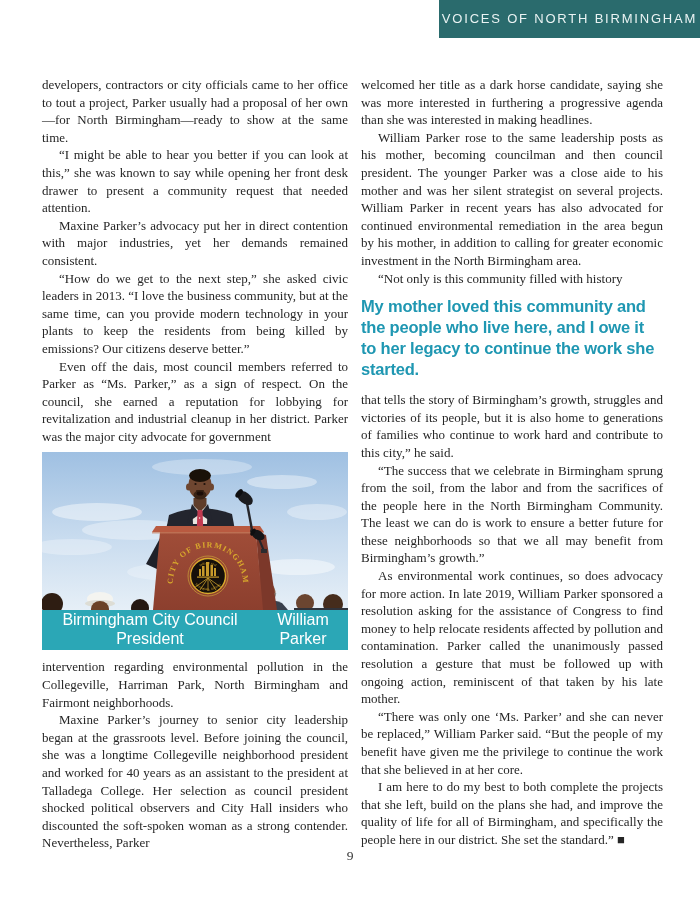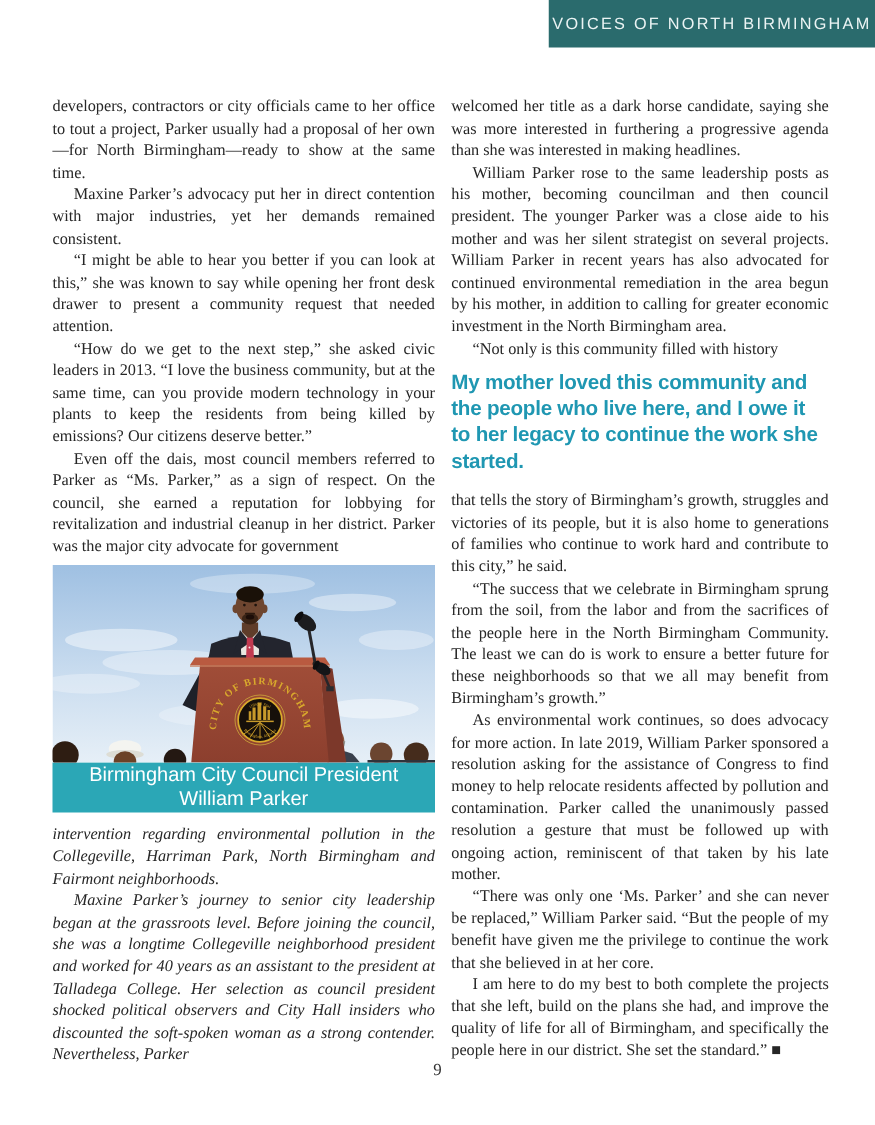--- a/index.html
+++ b/index.html
@@ -21,47 +21,47 @@
     margin:0;text-indent:17px;text-align:justify;
     -webkit-hyphens:auto;hyphens:auto;
   }
   .textblock p:first-child{text-indent:0;}
   
   .figure{margin:7px 0 8px 0;width:306px;}
   .figure svg{display:block;width:306px;height:158px;}
   .caption{
     width:306px;height:40px;background:#2ba7b6;color:#ffffff;
     font-family:"Liberation Sans",sans-serif;font-size:16px;line-height:19px;
-    text-align:center;display:flex;flex-direction:column;justify-content:center;
+    text-align:center;display:flex;flex-direction:row;justify-content:center;
   }
   
   .pull-quote{
     margin:9px 0 11px 0;color:#1f97b2;font-family:Liberation Sans, sans-serif;
     font-weight:bold;font-size:16.5px;line-height:21px;letter-spacing:-0.2px;
     text-align:left;
   }
-  .left-bottom{margin-top:0;font-style:italic;}
+  .left-bottom{margin-top:0;}
   
   .page-number{
     position:absolute;left:0;right:0;top:848px;text-align:center;
     font-size:13.5px;color:#333333;
   }
 </style>
 </head>
 <body>
 
 <div class="page">
 
   <div class="banner" style="background-color: rgb(42, 107, 109);">VOICES OF NORTH BIRMINGHAM</div>
 
   <div class="col col-left">
     <div class="textblock">
         <p>developers, contractors or city officials came to her office to tout a project, Parker usually had a proposal of her own—for North Birmingham—ready to show at the same time.</p>
+        <p>“I might be able to hear you better if you can look at this,” she was known to say while opening her front desk drawer to present a community request that needed attention.</p>
         <p>Maxine Parker’s advocacy put her in direct contention with major industries, yet her demands remained consistent.</p>
-        <p>“I might be able to hear you better if you can look at this,” she was known to say while opening her front desk drawer to present a community request that needed attention.</p>
         <p>“How do we get to the next step,” she asked civic leaders in 2013. “I love the business community, but at the same time, can you provide modern technology in your plants to keep the residents from being killed by emissions? Our citizens deserve better.”</p>
         <p>Even off the dais, most council members referred to Parker as “Ms. Parker,” as a sign of respect. On the council, she earned a reputation for lobbying for revitalization and industrial cleanup in her district. Parker was the major city advocate for government</p>
       </div>
 
     <div class="figure">
       <svg viewBox="0 0 306 158" xmlns="http://www.w3.org/2000/svg" preserveAspectRatio="none">
         <defs>
           <linearGradient id="skyGrad" x1="0" y1="0" x2="0" y2="1">
             <stop offset="0" stop-color="#9fc0e2"></stop>
             <stop offset="0.55" stop-color="#c9dcef"></stop>

